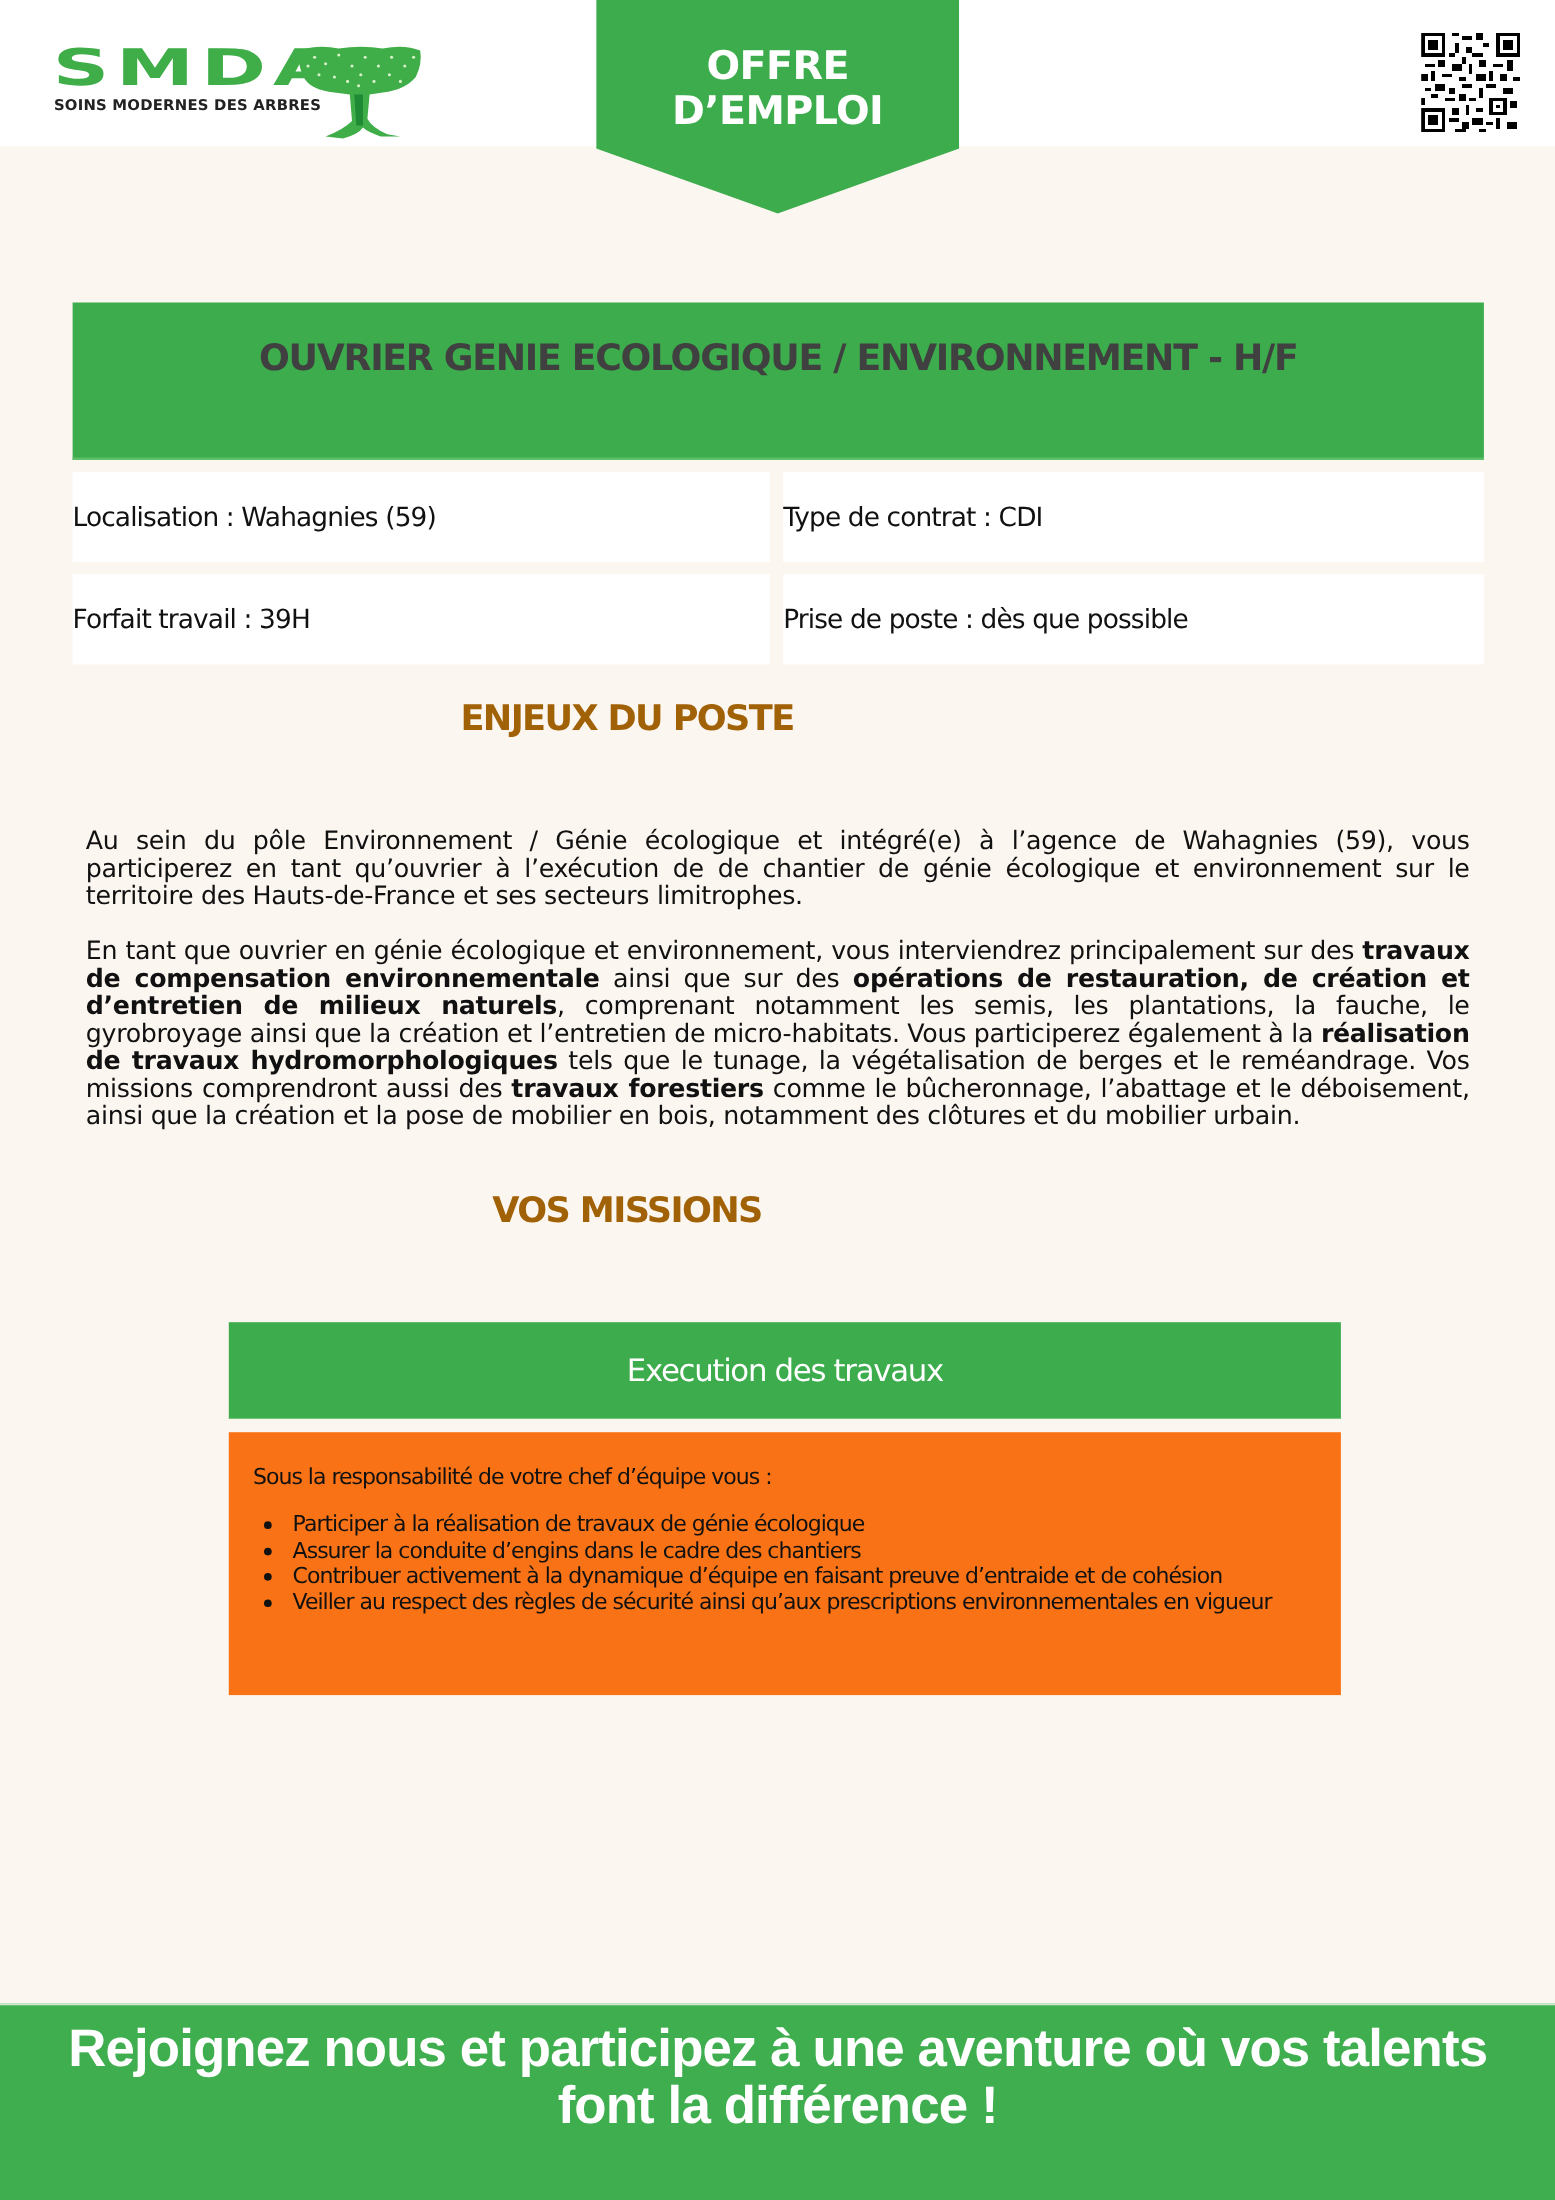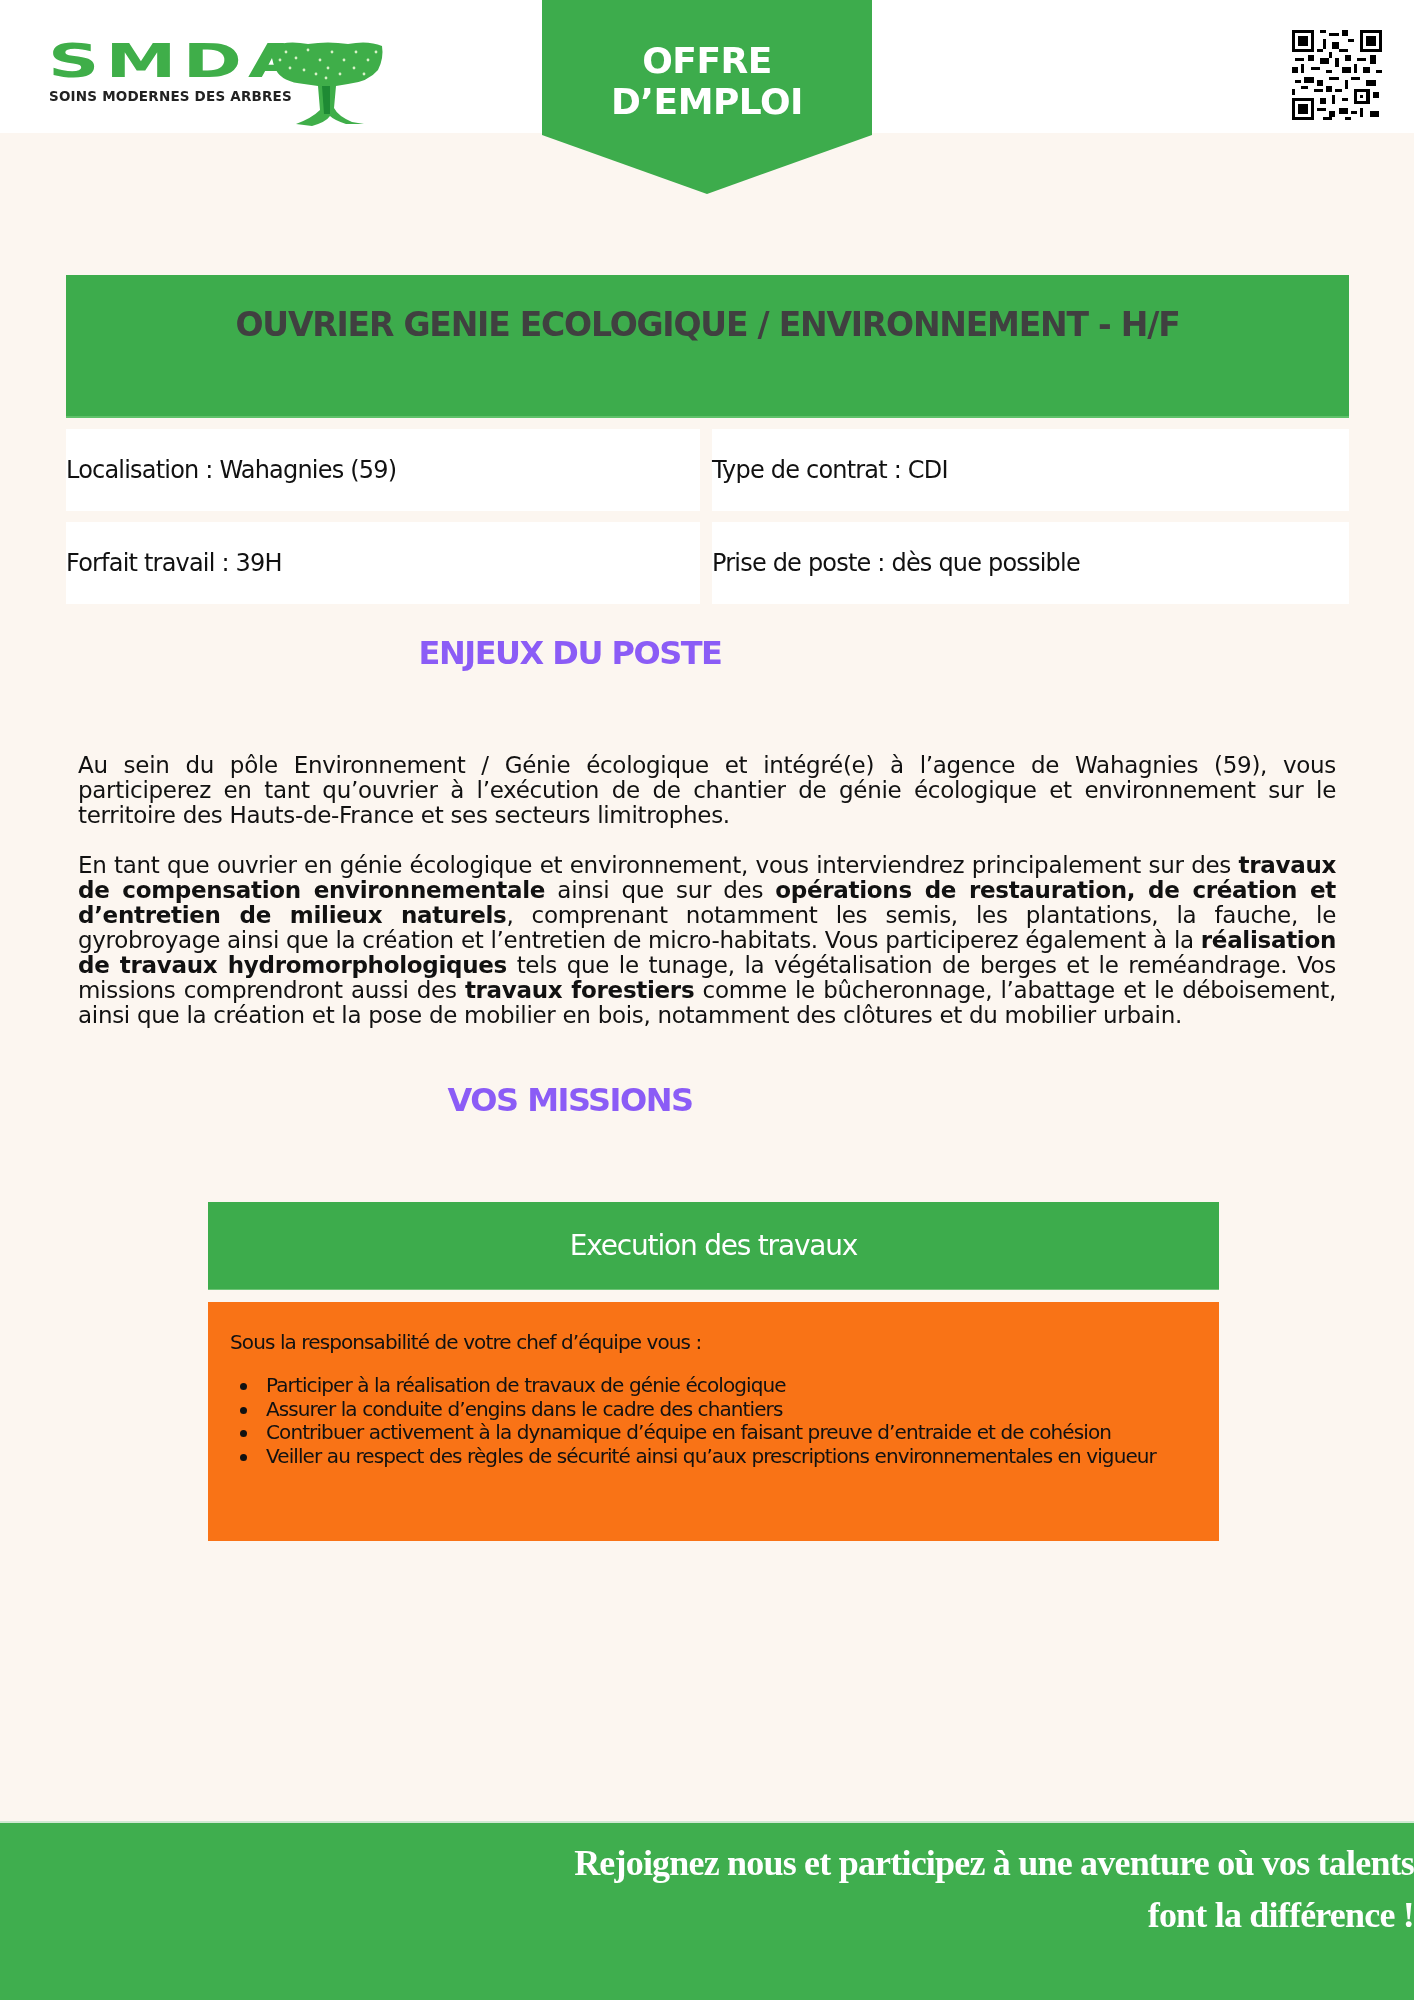--- a/index.html
+++ b/index.html
@@ -53,21 +53,21 @@
       font-family: "DejaVu Sans", sans-serif; letter-spacing: -1.2px;
     }
     .info-card {
       position: absolute; background: #fff; height: 82px;
       display: flex; align-items: center; 
       font-size: 24px; color: #111; letter-spacing: -0.8px;
       font-family: "DejaVu Sans", sans-serif;
     }
     .section-heading {
       position: absolute; left: 0; width: 1140px; text-align: center;
-      font-weight: bold; font-size: 32px; color: #8b5cf6;
+      font-weight: bold; font-size: 32px; color: #a16207;
       font-family: "DejaVu Sans", sans-serif; letter-spacing: -1.5px;
     }
     .paragraph {
       position: absolute; left: 78px; width: 1258px;
       font-size: 23px; line-height: 25px; text-align: justify;
       color: #111; font-family: "DejaVu Sans", sans-serif; letter-spacing: -0.3px;
     }
     .paragraph b { font-weight: bold; }
 
     .mission-head {
@@ -89,23 +89,23 @@
     .mission-list li .bullet {
       position: absolute; left: 10px; top: 9px; width: 7px; height: 7px;
       background: #111; border-radius: 50%;
     }
 
     .footer {
       position: absolute; left: 0; top: 1821px; width: 1414px; height: 179px;
       background: #3fae4e; border-top: 2px solid #cfe9d1;
     }
     .footer-text {
-      position: absolute; left: 0; top: 14px; width: 100%; text-align: right;
-      color: #fff; font-weight: bold; font-size: 36px; line-height: 52px;
-      font-family: Liberation Serif, serif; letter-spacing: -0.8px;
+      position: absolute; left: 0; top: 14px; width: 100%; text-align: center;
+      color: #fff; font-weight: bold; font-size: 48px; line-height: 52px;
+      font-family: Liberation Sans, sans-serif; letter-spacing: -0.8px;
     }
   </style>
 </head>
 <body>
 
 <div class="header">
   <div class="logo">
     <div class="logo-text">SMDA</div>
     <div class="logo-sub">SOINS MODERNES DES ARBRES</div>
     <svg class="logo-tree" width="120" height="90" viewBox="0 0 120 90">

